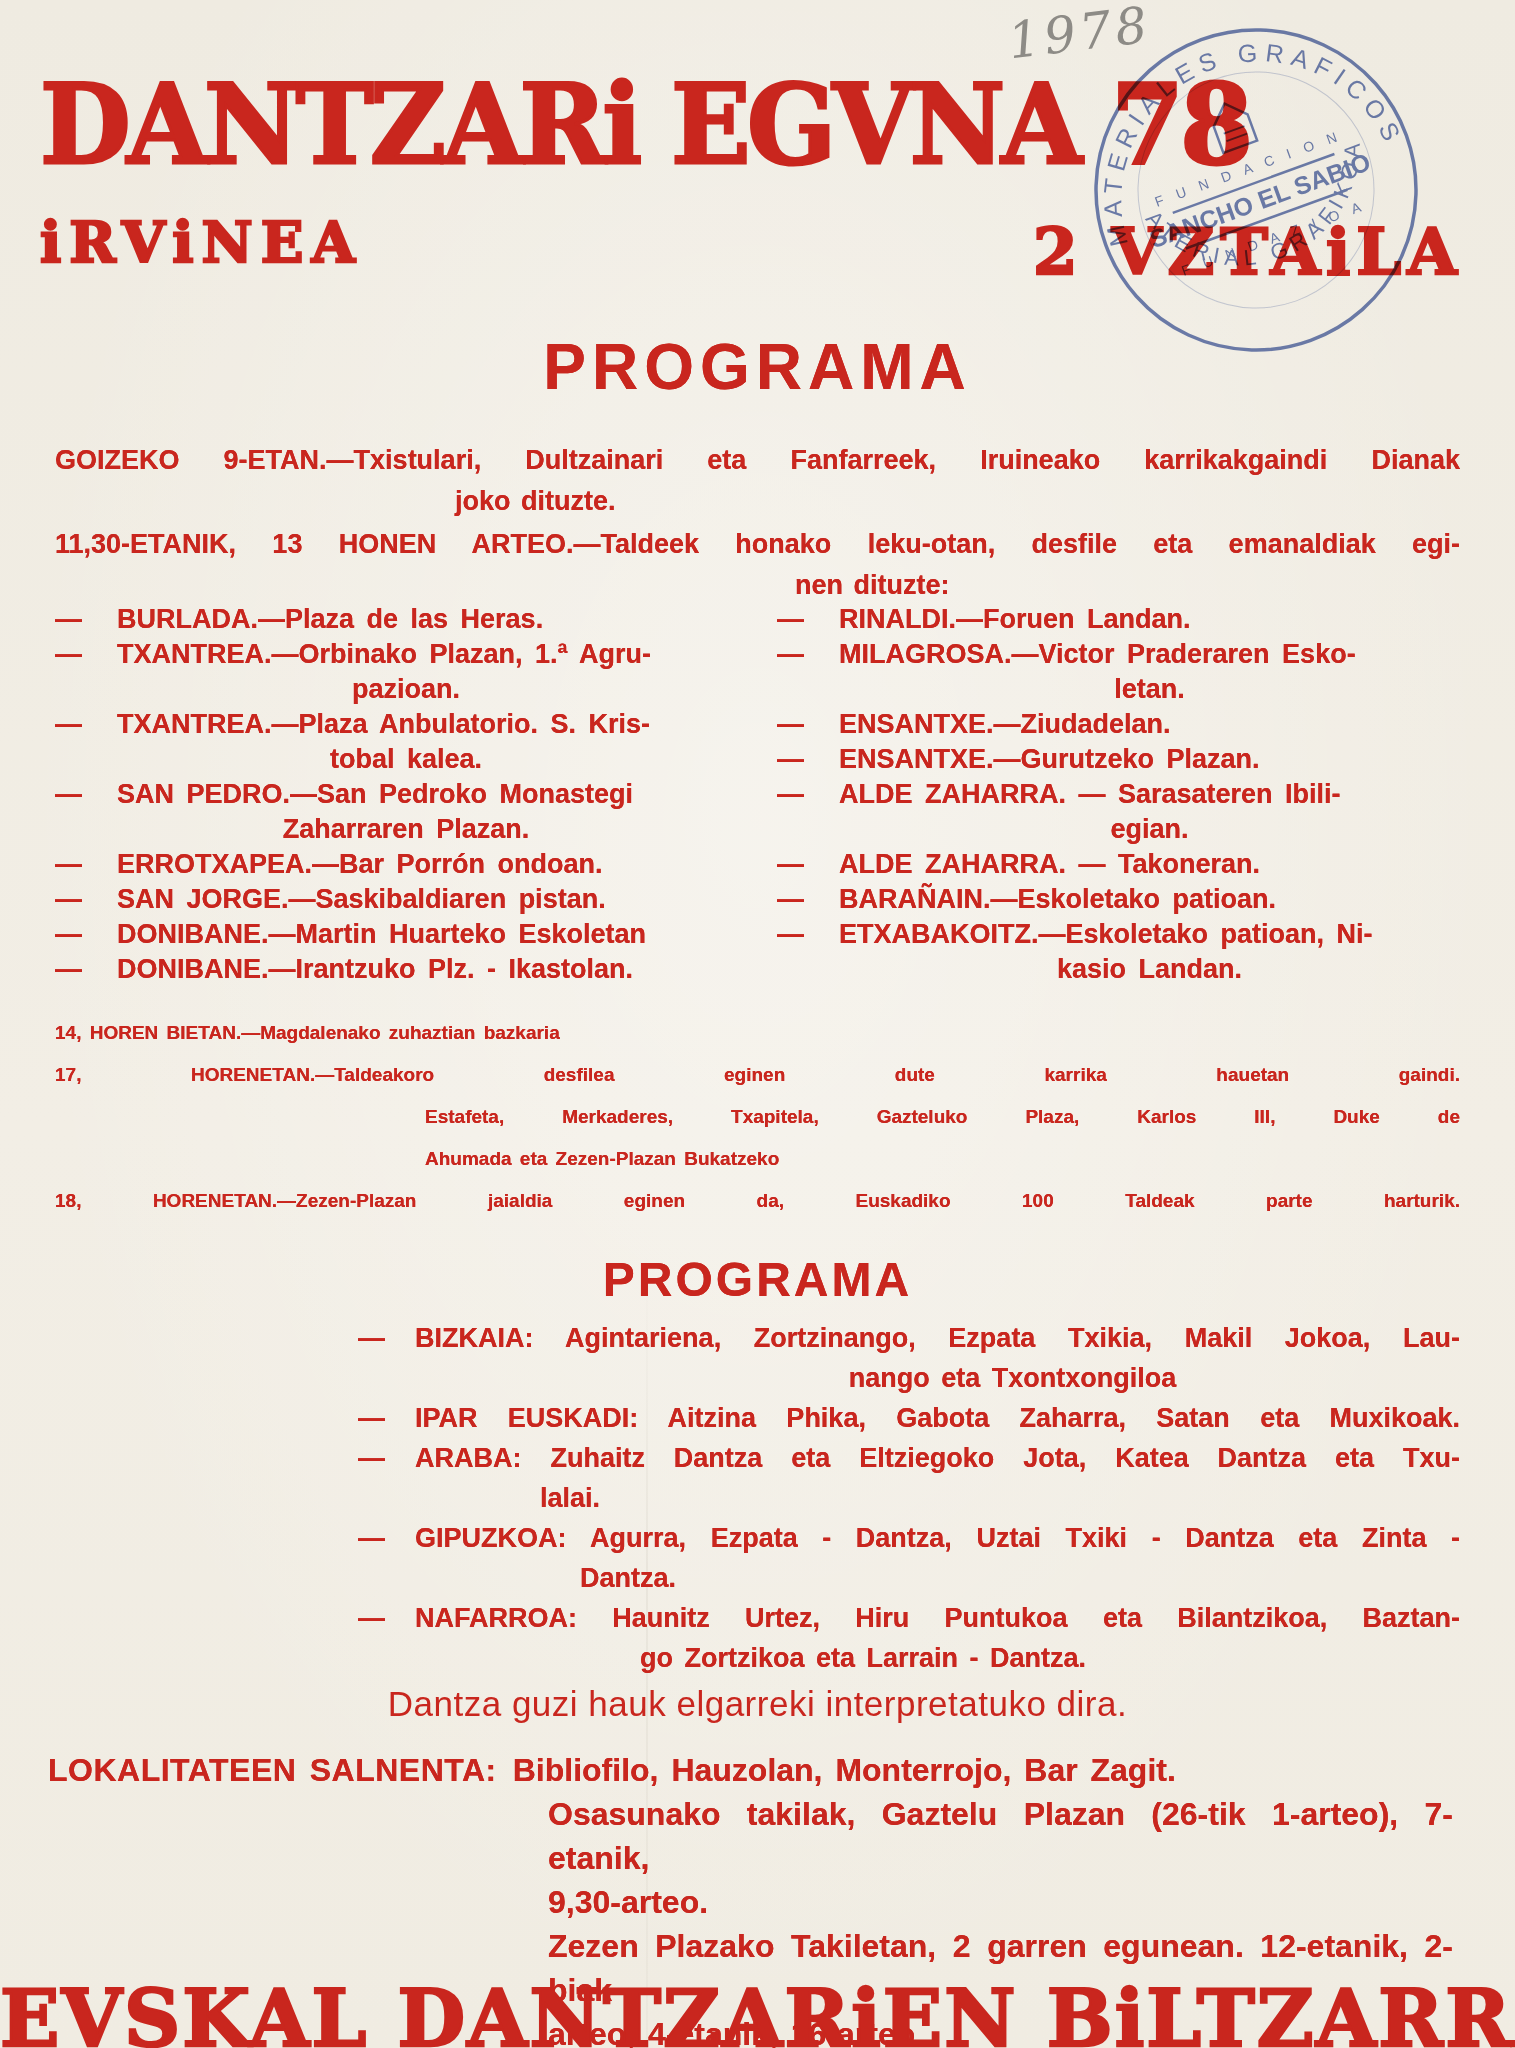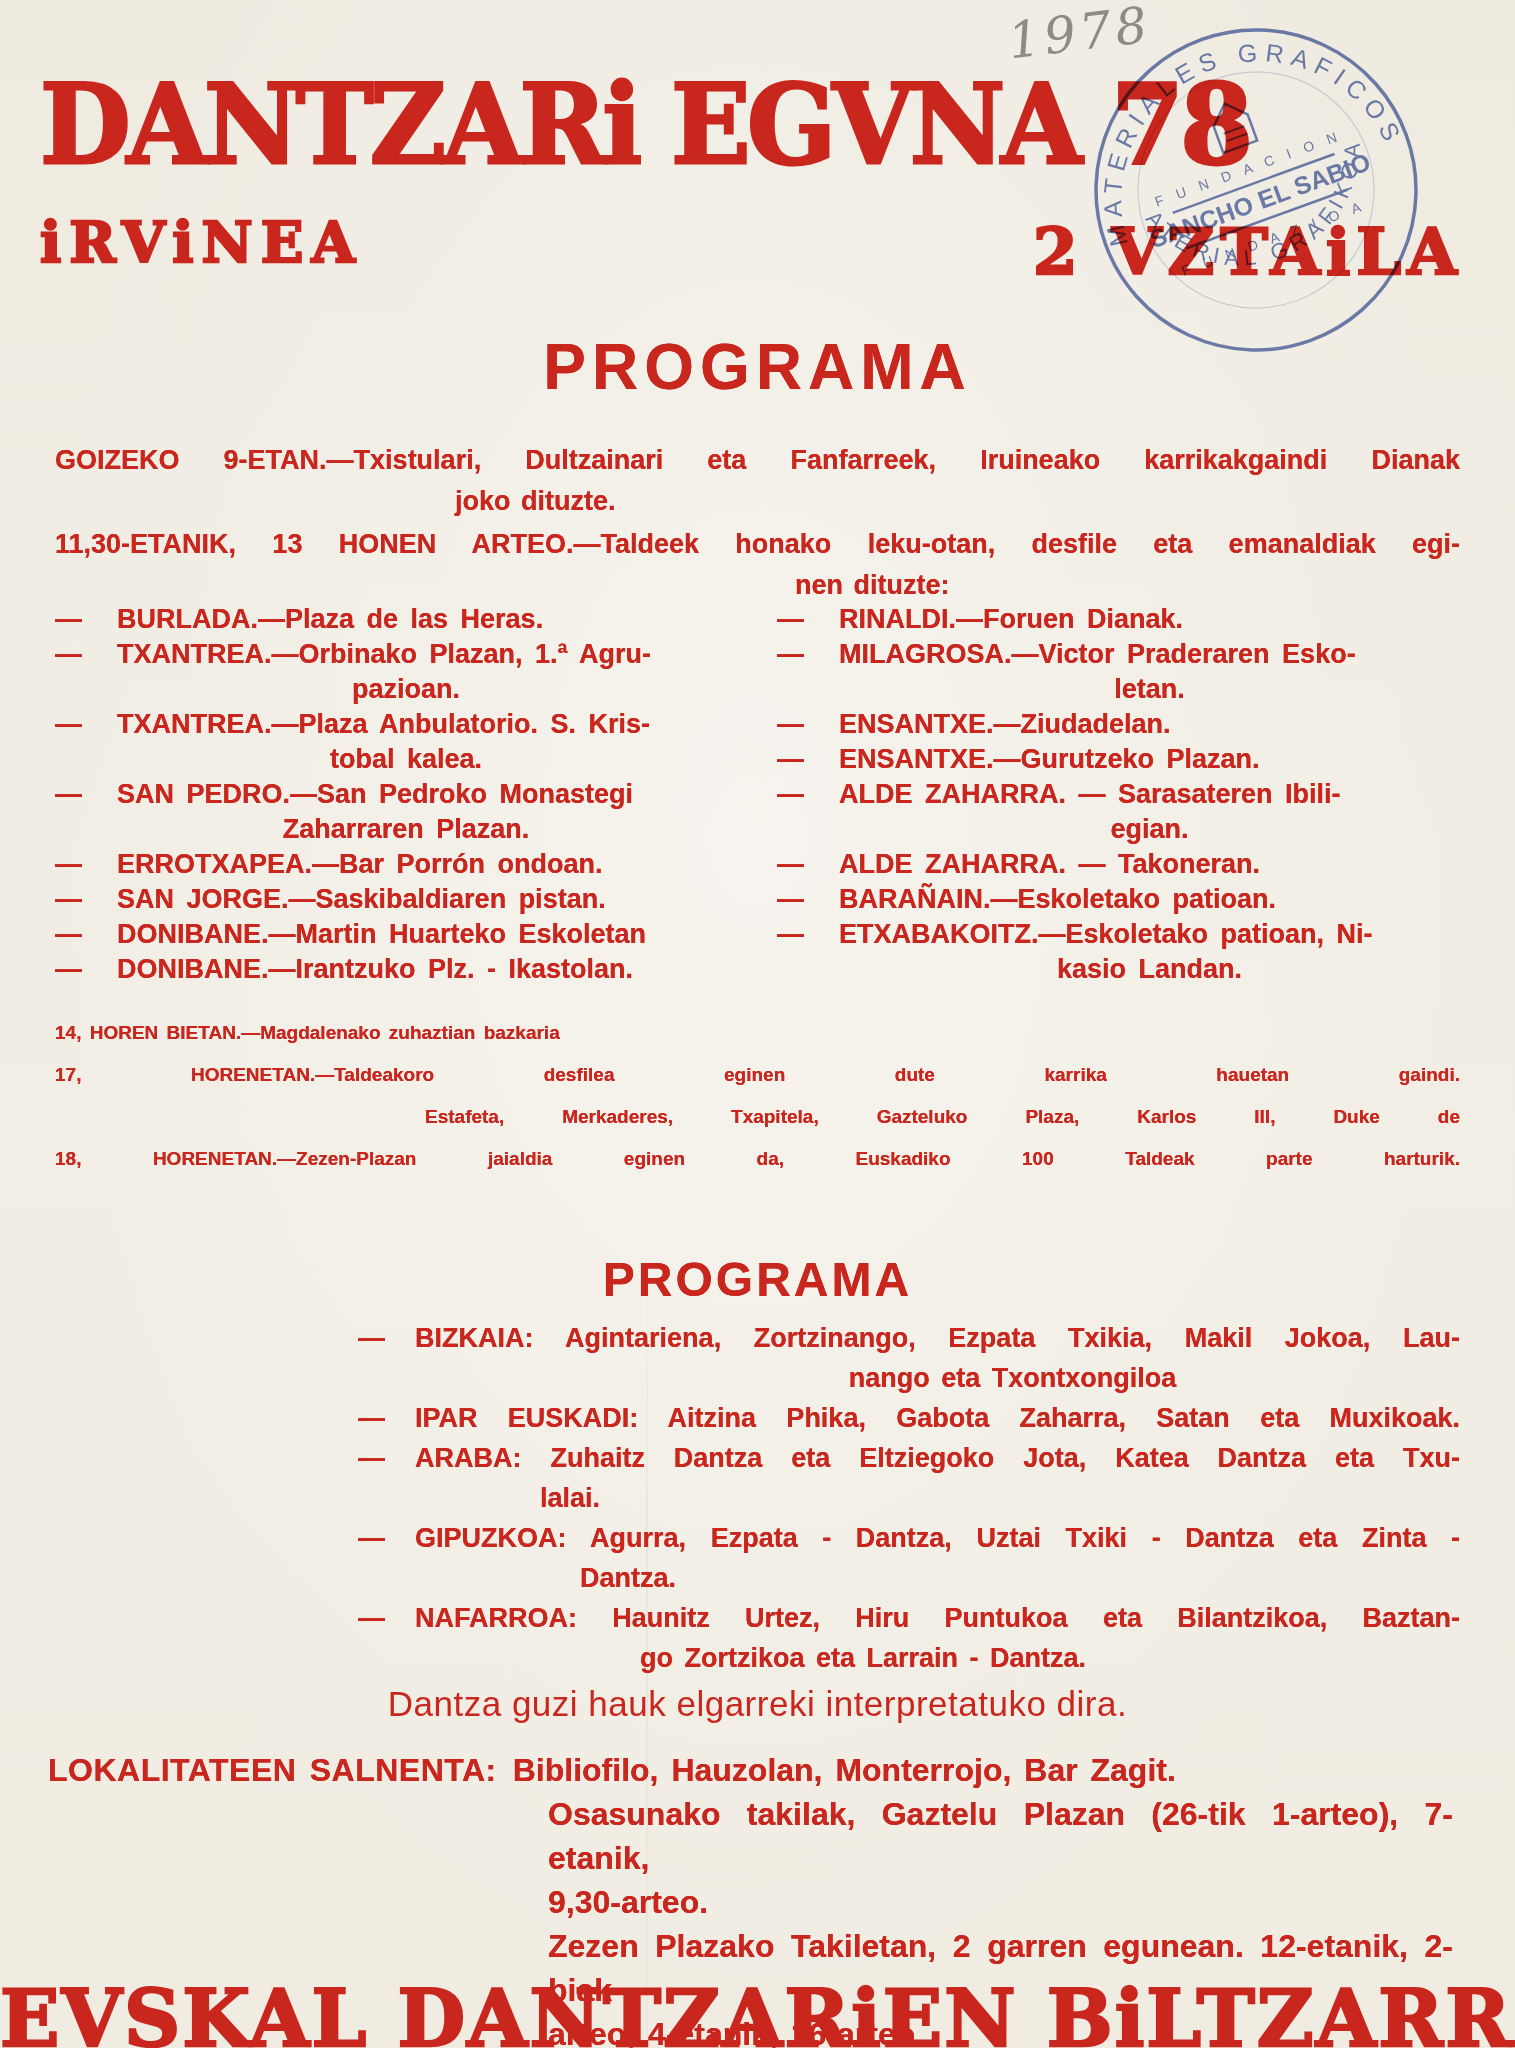--- a/index.html
+++ b/index.html
@@ -208,21 +208,21 @@
           <span class="dash">—</span>
           <div class="lines">
             <div class="ln ln0">DONIBANE.—Irantzuko Plz. - Ikastolan.</div>
           </div>
         </div>
       </div>
     <div class="col-right body-red">
         <div class="item">
           <span class="dash">—</span>
           <div class="lines">
-            <div class="ln ln0">RINALDI.—Foruen Dianak.</div>
+            <div class="ln ln0">RINALDI.—Foruen Landan.</div>
           </div>
         </div>
         <div class="item">
           <span class="dash">—</span>
           <div class="lines">
             <div class="ln ln0">MILAGROSA.—Victor Praderaren Esko-</div>
             <div class="ln ln1">letan.</div>
           </div>
         </div>
         <div class="item">
@@ -269,20 +269,21 @@
   <div class="afternoon body-red">
       <div class="item">
         <div class="lines">
           <div class="ln ln0">14, HOREN BIETAN.—Magdalenako zuhaztian bazkaria</div>
         </div>
       </div>
       <div class="item">
         <div class="lines">
           <div class="ln ln0">17, HORENETAN.—Taldeakoro desfilea eginen dute karrika hauetan gaindi.</div>
           <div class="ln ln1">Estafeta, Merkaderes, Txapitela, Gazteluko Plaza, Karlos III, Duke de</div>
+          <div class="ln ln2">Ahumada eta Zezen-Plazan Bukatzeko</div>
         </div>
       </div>
       <div class="item">
         <div class="lines">
           <div class="ln ln0">18, HORENETAN.—Zezen-Plazan jaialdia eginen da, Euskadiko 100 Taldeak parte harturik.</div>
         </div>
       </div>
     </div>
 
   <div class="h2 body-red">PROGRAMA</div>

